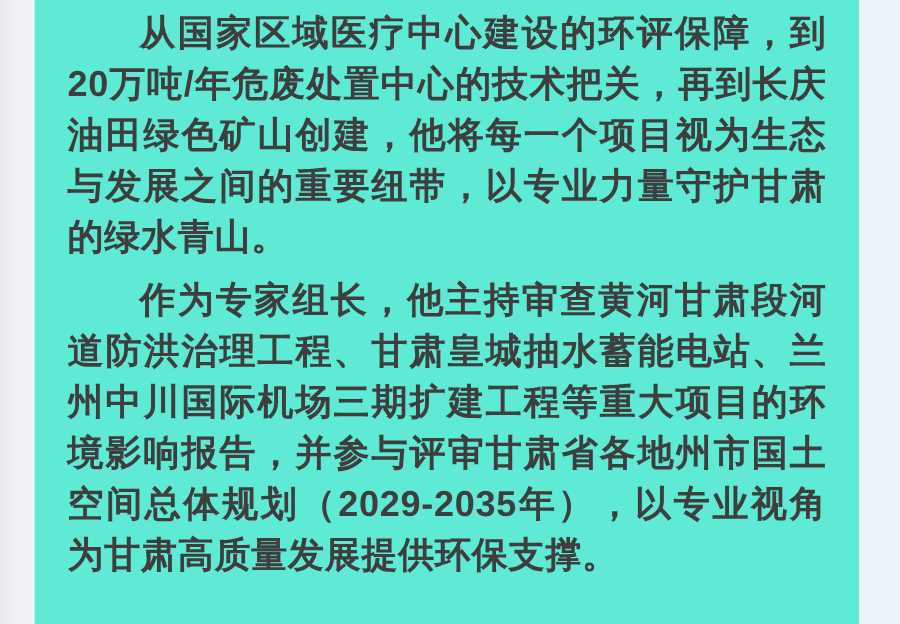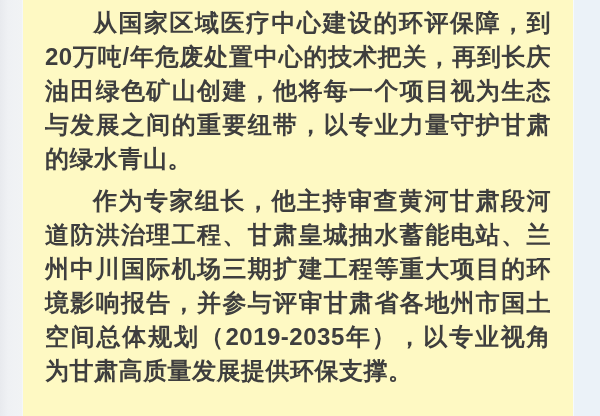--- a/index.html
+++ b/index.html
@@ -27,21 +27,21 @@
     width: 26px;
     background: #ebf2f8;
     border-left: 1px solid #f7fafc;
   }
   .content {
     position: absolute;
     left: 23px;
     right: 27px;
     top: 0;
     bottom: 0;
-    background: #fef9c3;
+    background: #5eead4;
     padding: 6px 22px 0 22px;
     box-sizing: border-box;
   }
   .content p {
     margin: 0 0 8px 0;
     font-size: 24px;
     line-height: 34px;
     font-weight: 600;
     color: #3e3e3e;
     text-align: justify;
@@ -50,16 +50,16 @@
     letter-spacing: 0.5px;
   }
 </style>
 </head>
 <body>
 
 <div class="left-gutter"></div>
 
 <div class="content">
   <p>从国家区域医疗中心建设的环评保障，到20万吨/年危废处置中心的技术把关，再到长庆油田绿色矿山创建，他将每一个项目视为生态与发展之间的重要纽带，以专业力量守护甘肃的绿水青山。</p>
-  <p>作为专家组长，他主持审查黄河甘肃段河道防洪治理工程、甘肃皇城抽水蓄能电站、兰州中川国际机场三期扩建工程等重大项目的环境影响报告，并参与评审甘肃省各地州市国土空间总体规划（2019-2035年），以专业视角为甘肃高质量发展提供环保支撑。</p>
+  <p>作为专家组长，他主持审查黄河甘肃段河道防洪治理工程、甘肃皇城抽水蓄能电站、兰州中川国际机场三期扩建工程等重大项目的环境影响报告，并参与评审甘肃省各地州市国土空间总体规划（2029-2035年），以专业视角为甘肃高质量发展提供环保支撑。</p>
 </div>
 
 <div class="right-gutter"></div>
 
 </body></html>

